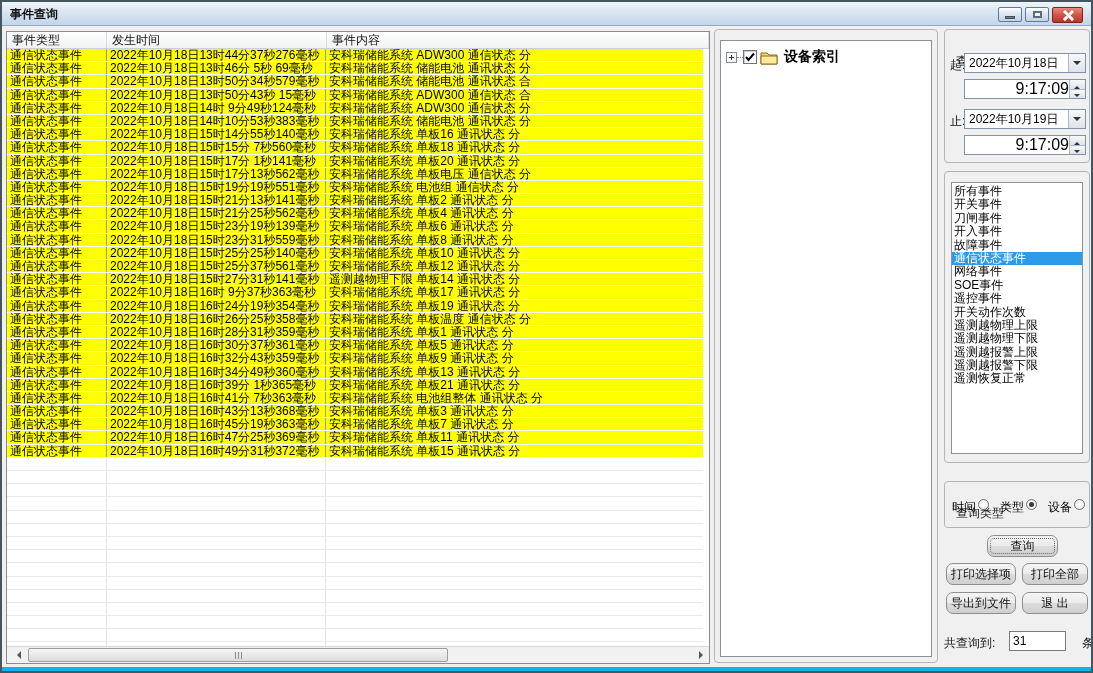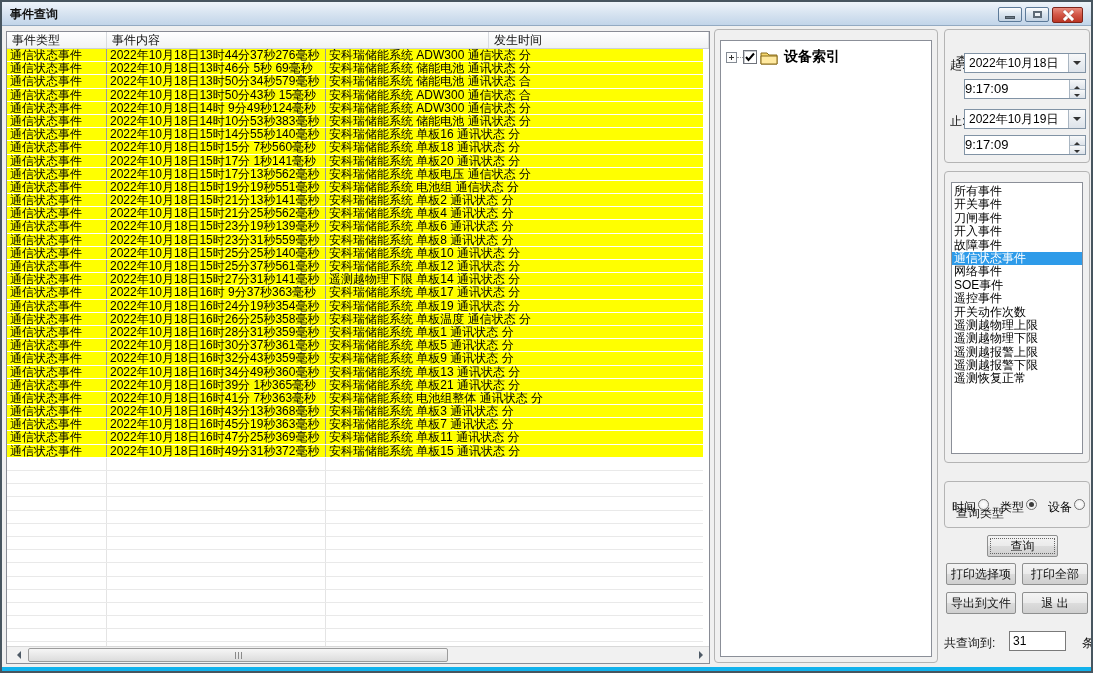--- a/index.html
+++ b/index.html
@@ -61,39 +61,39 @@
     box-shadow:inset 1px 1px 0 #c9ccd0;margin-right:3px;}
   .tree-label{font-size:14px;font-weight:bold;margin-left:5px;color:#000;}
   
   .rightcol{position:absolute;left:941px;top:0;width:150px;height:100%;}
   .rlabel-side{position:absolute;font-size:12px;color:#111;}
   .combo{position:absolute;height:20px;border:1px solid #8193a5;background:#fff;display:flex;}
   .combo .val{flex:1;font-size:12px;line-height:18px;padding-left:4px;white-space:nowrap;overflow:hidden;}
   .combo .drop{width:17px;border-left:1px solid #aab6c2;background:linear-gradient(#f7f8f9,#dde3ea);position:relative;}
   .combo .drop:before{content:"";position:absolute;left:4px;top:7px;border:4px solid transparent;border-top-color:#333;}
   .spinbox{position:absolute;height:20px;border:1px solid #8193a5;background:#fff;display:flex;}
-  .spinbox .val{flex:1;font-size:13px;line-height:18px;text-align:left;}
+  .spinbox .val{flex:1;font-size:16px;line-height:18px;text-align:right;}
   .spin{width:16px;display:flex;flex-direction:column;border-left:1px solid #aab6c2;}
   .spin span{flex:1;position:relative;background:linear-gradient(#f7f8f9,#dde3ea);}
   .spin span.up:before{content:"";position:absolute;left:4px;top:3px;border:3px solid transparent;border-bottom-color:#333;}
   .spin span.dn:before{content:"";position:absolute;left:4px;top:4px;border:3px solid transparent;border-top-color:#333;}
   .spin span.up{border-bottom:1px solid #aab6c2;}
   
   .listbox{position:absolute;left:6px;top:10px;right:6px;bottom:8px;background:#fff;border:1px solid #8b8f98;padding-top:2px;overflow:hidden;}
   .litem{height:13.4px;font-size:12px;line-height:13px;padding-left:2px;white-space:pre;overflow:hidden;}
   .litem.selected{background:#2E9BE9;color:#fff;}
   
   .radiorow{position:absolute;left:7px;right:4px;top:17px;display:flex;justify-content:space-between;align-items:center;}
   .ropt{display:flex;}
   .rlabel{font-size:12px;margin-right:2px;}
   .rcircle{position:relative;width:11px;height:11px;border:1px solid #707070;border-radius:50%;
     background:radial-gradient(#ffffff,#e8e8e8);}
   .rcircle.on:before{content:"";position:absolute;left:2px;top:2px;width:5px;height:5px;border-radius:50%;background:#3c3c3c;}
   
-  .wbtn{position:absolute;height:22px;border:1px solid #8e8f8f;border-radius:2px;font-size:12px;color:#111;
+  .wbtn{position:absolute;height:22px;border:1px solid #8e8f8f;border-radius:7px;font-size:12px;color:#111;
     background:linear-gradient(#f4f4f4,#ebebeb 48%,#dddddd 48%,#cfcfcf);text-align:center;line-height:20px;white-space:nowrap;overflow:hidden;}
   .wbtn.focus{outline:1px dotted #666;outline-offset:-4px;}
   .countbox{position:absolute;height:20px;border:1px solid #7a7a7a;background:#fff;font-size:12px;line-height:18px;padding-left:3px;}
 </style>
 </head>
 <body>
 
 <div class="window">
   <div class="titlebar">
     <div class="title-text">事件查询</div>
@@ -106,22 +106,22 @@
     <div class="cap-btn close">
         <div class="glyph-x"></div>
       </div>
   </div>
 
   <div class="client">
 
     <div class="etable">
       <div class="thead">
         <div class="th c0">事件类型</div>
+        <div class="th c1">发生时间</div>
         <div class="th c2">事件内容</div>
-        <div class="th c1">发生时间</div>
       </div>
       <div class="tbody">
           <div class="trow filled">
             <div class="cell c0">通信状态事件</div>
             <div class="cell c1">2022年10月18日13时44分37秒276毫秒</div>
             <div class="cell c2">安科瑞储能系统 ADW300 通信状态 分</div>
           </div>
           <div class="trow filled">
             <div class="cell c0">通信状态事件</div>
             <div class="cell c1">2022年10月18日13时46分 5秒 69毫秒</div>

